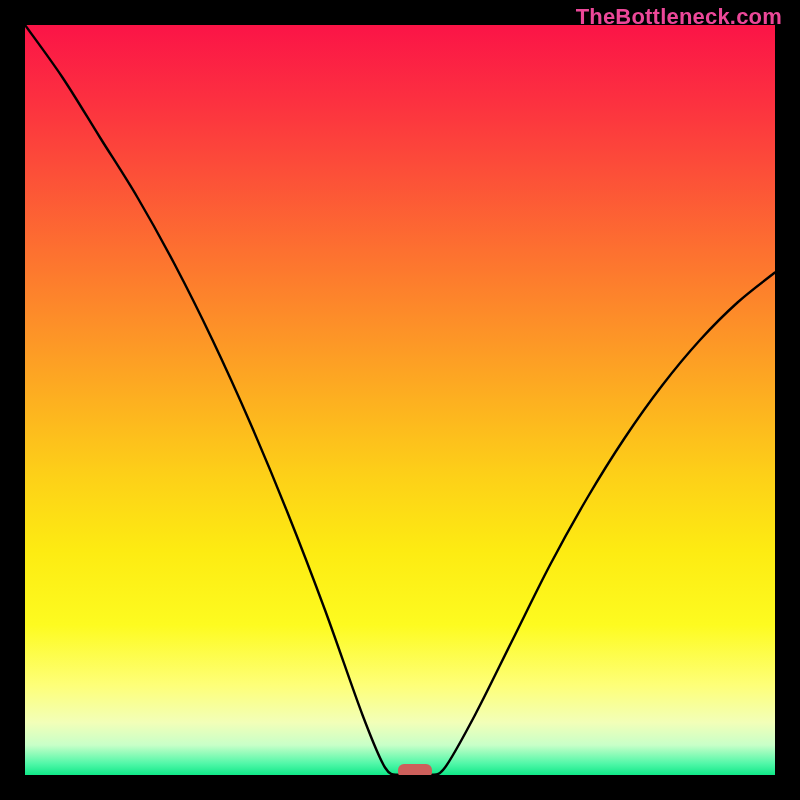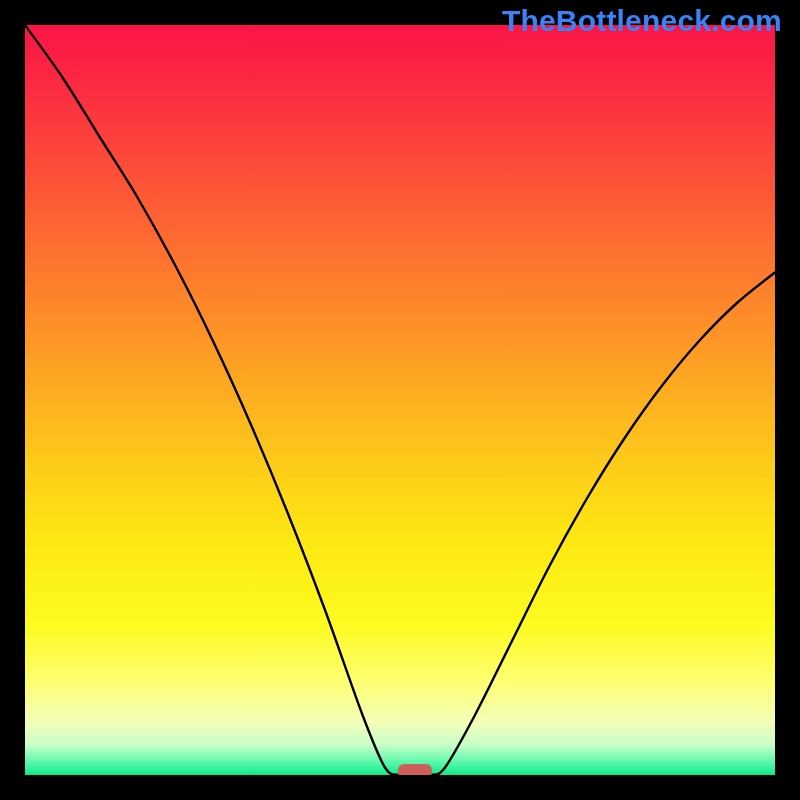--- a/index.html
+++ b/index.html
@@ -14,22 +14,22 @@
   .frame {
     position: relative;
     width: 800px;
     height: 800px;
     background: #000;
   }
   .watermark {
     position: absolute;
     top: 4px;
     right: 18px;
-    color: #3b82f6;
-    font-size: 30px;
+    color: #ec4899;
+    font-size: 22px;
     font-weight: 600;
     letter-spacing: 0.2px;
     z-index: 5;
   }
   .plot-wrap {
     position: absolute;
     left: 25px;
     top: 25px;
     width: 750px;
     height: 750px;

